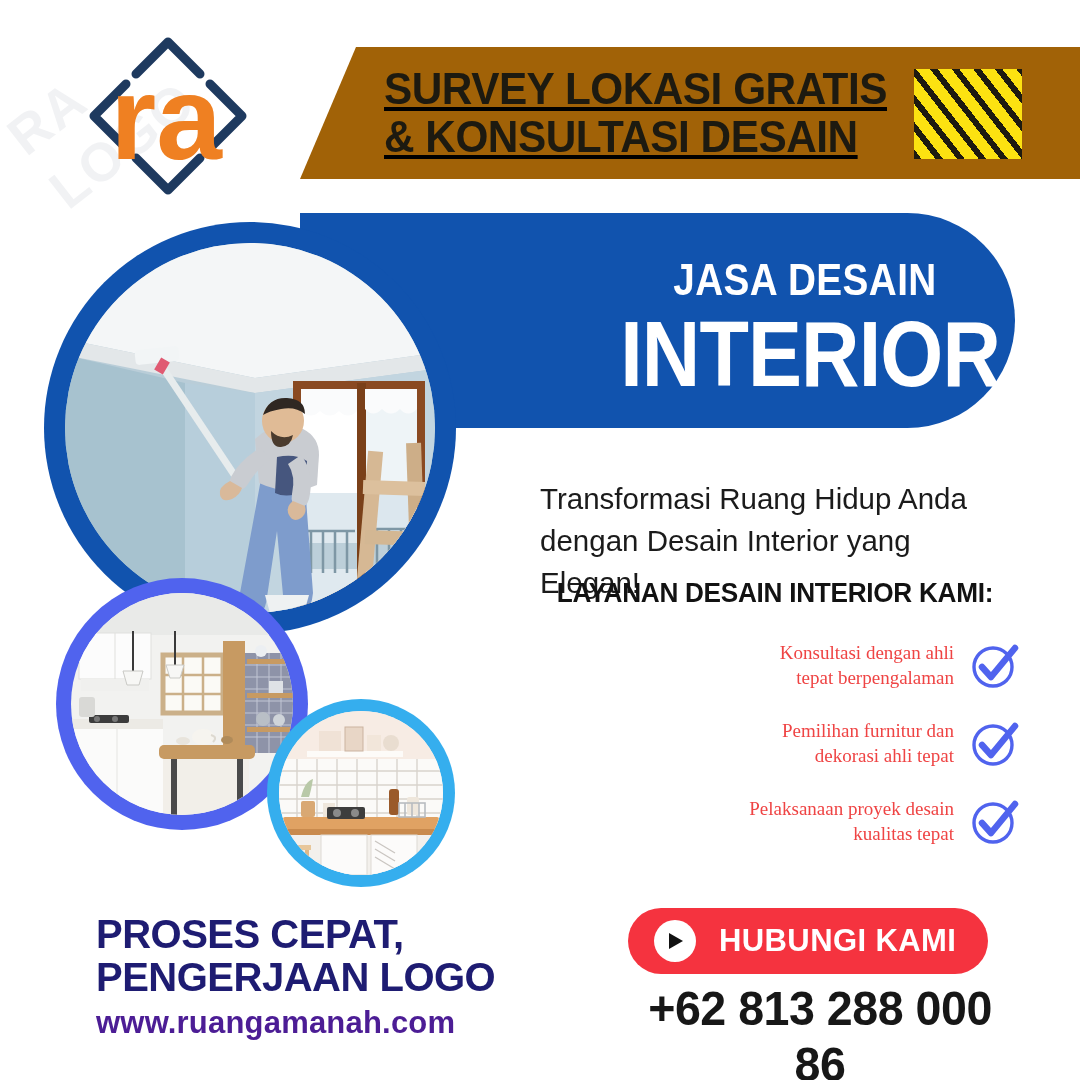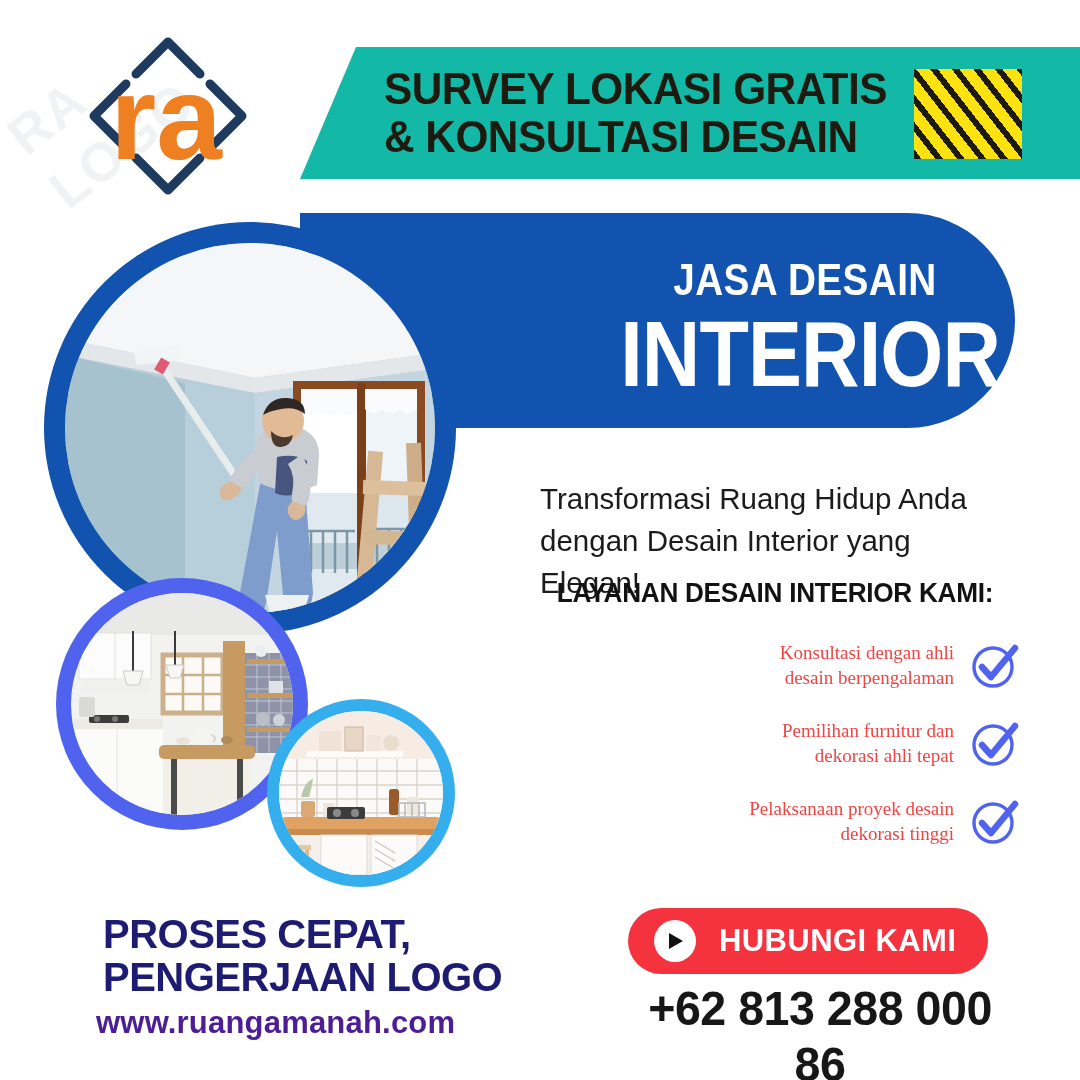--- a/index.html
+++ b/index.html
@@ -43,24 +43,25 @@
   }
   .logo svg { display:block; width:180px; height:180px; }
 
   
   .yellow-banner {
     position: absolute;
     left: 300px;
     top: 47px;
     width: 780px;
     height: 132px;
-    background: #14b8a6;
+    background: #a16207;
     clip-path: polygon(56px 0, 780px 0, 780px 132px, 0 132px);
     display: flex;
     align-items: center;
+    text-decoration: underline;
   }
   .yellow-banner .yb-text {
     margin-left: 84px;
     color: #1d1a10;
     font-family: "Liberation Sans", sans-serif;
     font-weight: 700;
     font-size: 45px;
     line-height: 1.06;
     letter-spacing: -0.5px;
     transform: scaleX(0.94);
@@ -229,21 +230,20 @@
   .slogan {
     position: absolute;
     left: 96px;
     top: 913px;
     font-family: "Liberation Sans", sans-serif;
     font-weight: 700;
     font-size: 40px;
     line-height: 1.08;
     color: #1E1C72;
     letter-spacing: -0.5px;
-    margin-left: 7px;
   }
   .website {
     position: absolute;
     left: 96px;
     top: 1005px;
     font-family: "Liberation Sans", sans-serif;
     font-weight: 700;
     font-size: 31px;
     color: #4c1d95;
     letter-spacing: 0.2px;
@@ -540,21 +540,21 @@
     <span>dengan Desain Interior yang Elegan!</span>
   </div>
 
   <div class="services-heading">LAYANAN DESAIN INTERIOR KAMI:</div>
 
   <div class="service-list">
 
     <div class="service-item">
       <div class="txt">
         <span>Konsultasi dengan ahli</span><br>
-        <span>desain berpengalaman</span>
+        <span>tepat berpengalaman</span>
       </div>
       <span class="check-icon">
         <svg viewBox="0 0 52 52" xmlns="http://www.w3.org/2000/svg">
           <circle cx="25" cy="27" r="19" fill="none" stroke="#5063EE" stroke-width="3.4"></circle>
           <path d="M14 27 L23 37 L47 8" fill="none" stroke="#5063EE" stroke-width="6.5" stroke-linecap="round" stroke-linejoin="round"></path>
         </svg>
       </span>
     </div>
 
     <div class="service-item">
@@ -566,21 +566,21 @@
         <svg viewBox="0 0 52 52" xmlns="http://www.w3.org/2000/svg">
           <circle cx="25" cy="27" r="19" fill="none" stroke="#5063EE" stroke-width="3.4"></circle>
           <path d="M14 27 L23 37 L47 8" fill="none" stroke="#5063EE" stroke-width="6.5" stroke-linecap="round" stroke-linejoin="round"></path>
         </svg>
       </span>
     </div>
 
     <div class="service-item">
       <div class="txt">
         <span>Pelaksanaan proyek desain</span><br>
-        <span>dekorasi tinggi</span>
+        <span>kualitas tepat</span>
       </div>
       <span class="check-icon">
         <svg viewBox="0 0 52 52" xmlns="http://www.w3.org/2000/svg">
           <circle cx="25" cy="27" r="19" fill="none" stroke="#5063EE" stroke-width="3.4"></circle>
           <path d="M14 27 L23 37 L47 8" fill="none" stroke="#5063EE" stroke-width="6.5" stroke-linecap="round" stroke-linejoin="round"></path>
         </svg>
       </span>
     </div>
 
   </div>

